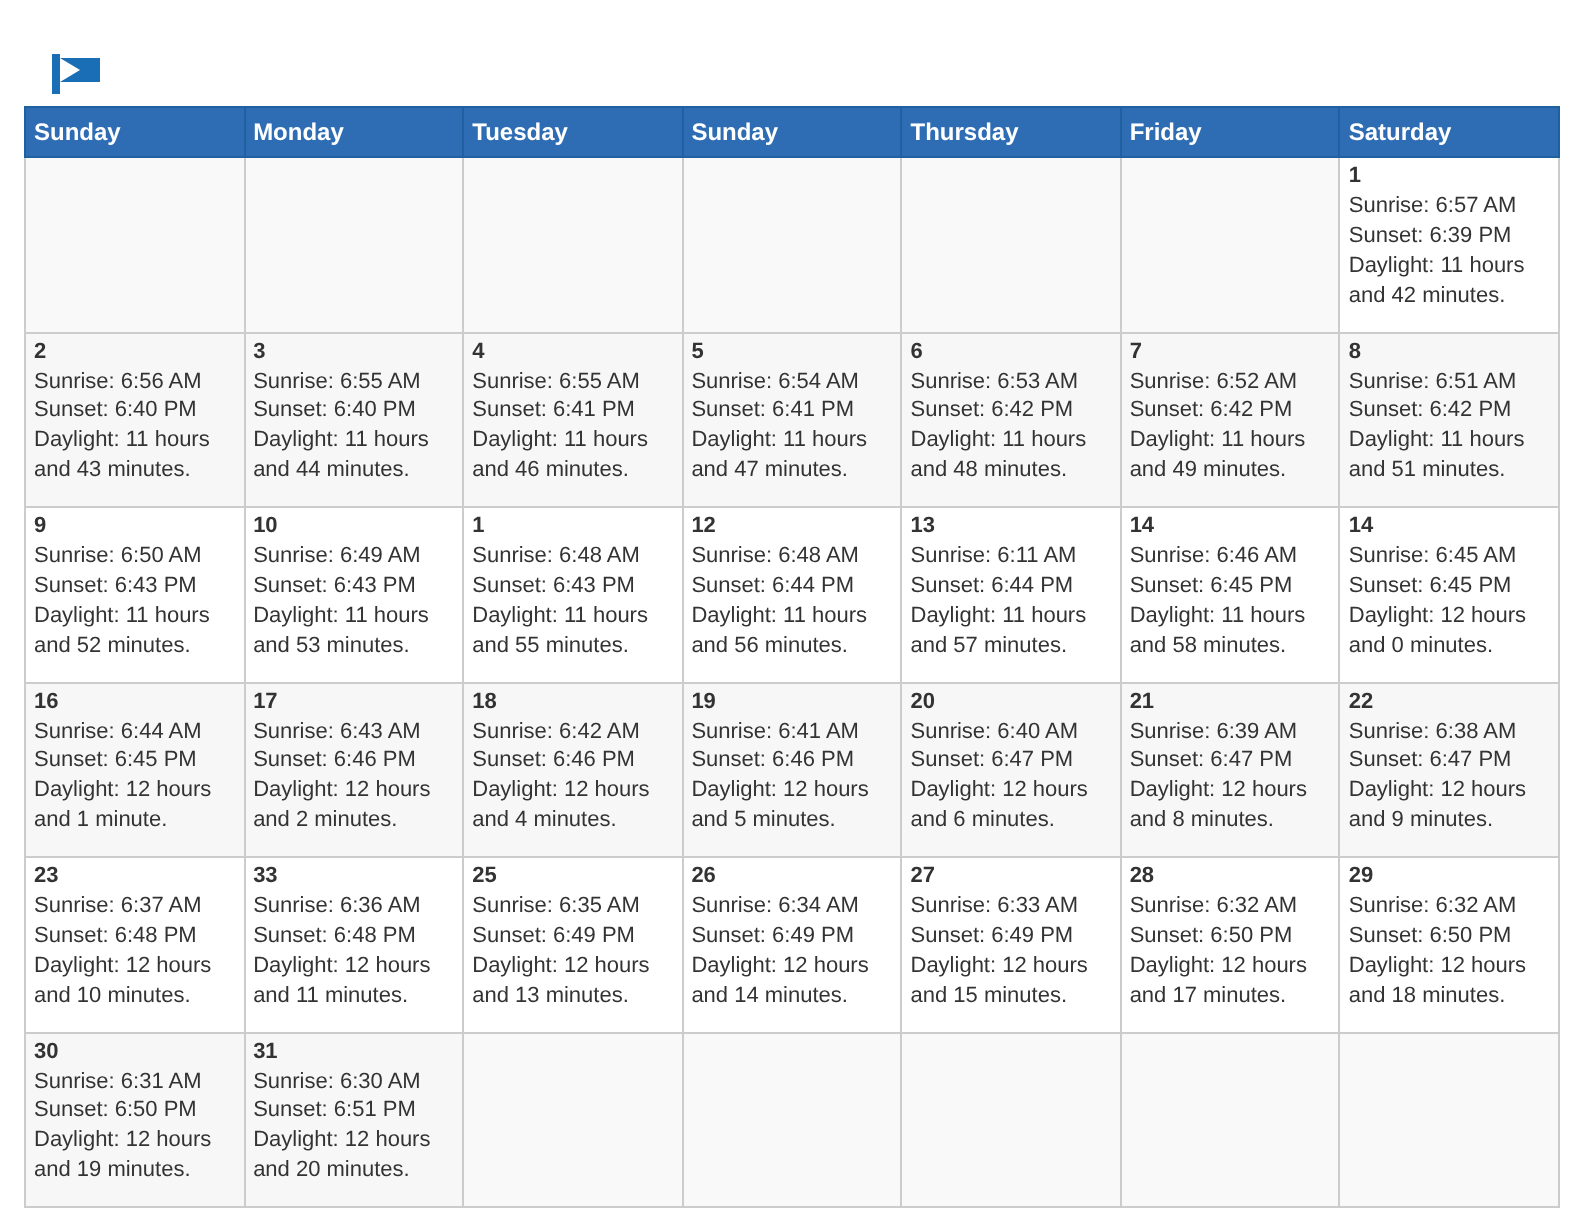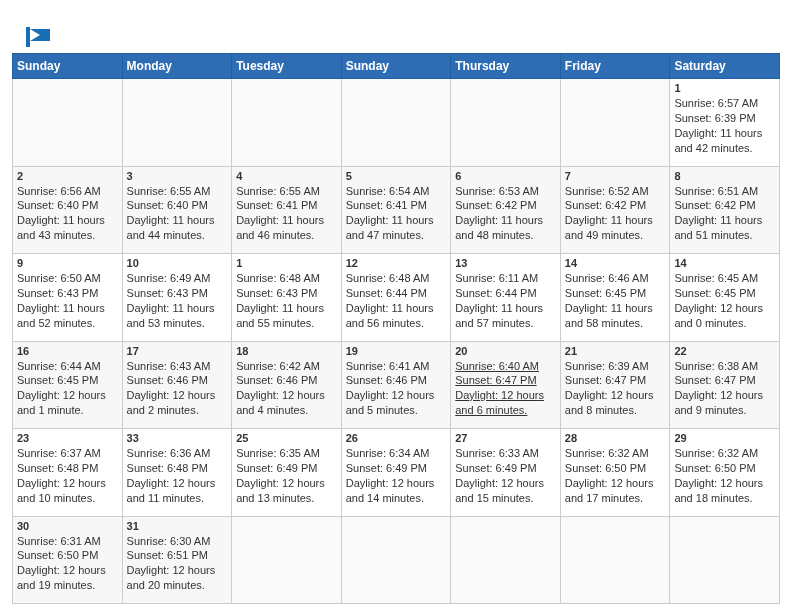--- a/index.html
+++ b/index.html
@@ -245,21 +245,21 @@
 Daylight: 12 hours and 4 minutes.</div>
           </td>
           <td>
             <span class="day-number">19</span>
             <div class="day-info" style="white-space: pre-line;">Sunrise: 6:41 AM
 Sunset: 6:46 PM
 Daylight: 12 hours and 5 minutes.</div>
           </td>
           <td>
             <span class="day-number">20</span>
-            <div class="day-info" style="white-space: pre-line; text-decoration: underline;">Sunrise: 6:40 AM
+            <div class="day-info" style="white-space: pre-line;">Sunrise: 6:40 AM
 Sunset: 6:47 PM
 Daylight: 12 hours and 6 minutes.</div>
           </td>
           <td>
             <span class="day-number">21</span>
             <div class="day-info" style="white-space: pre-line;">Sunrise: 6:39 AM
 Sunset: 6:47 PM
 Daylight: 12 hours and 8 minutes.</div>
           </td>
           <td>

